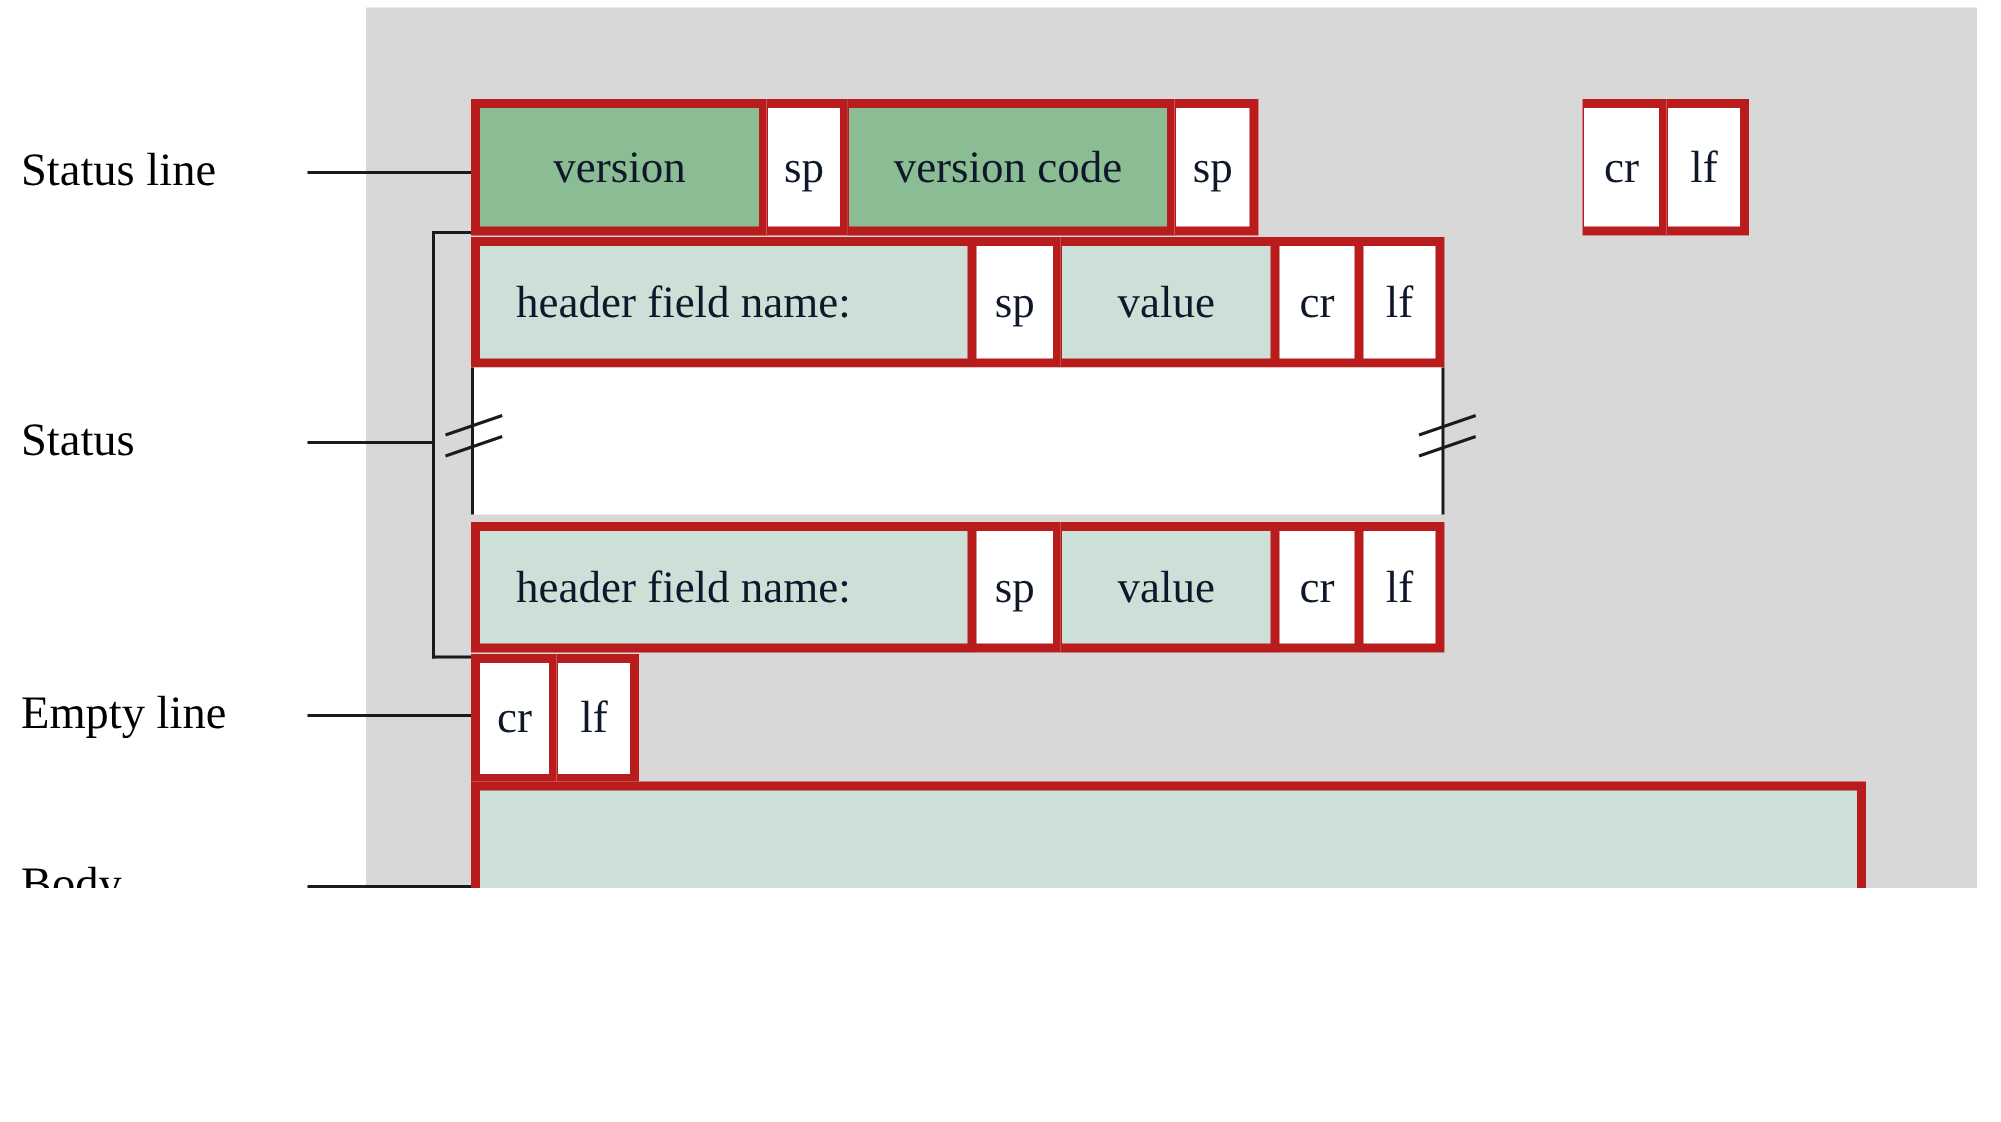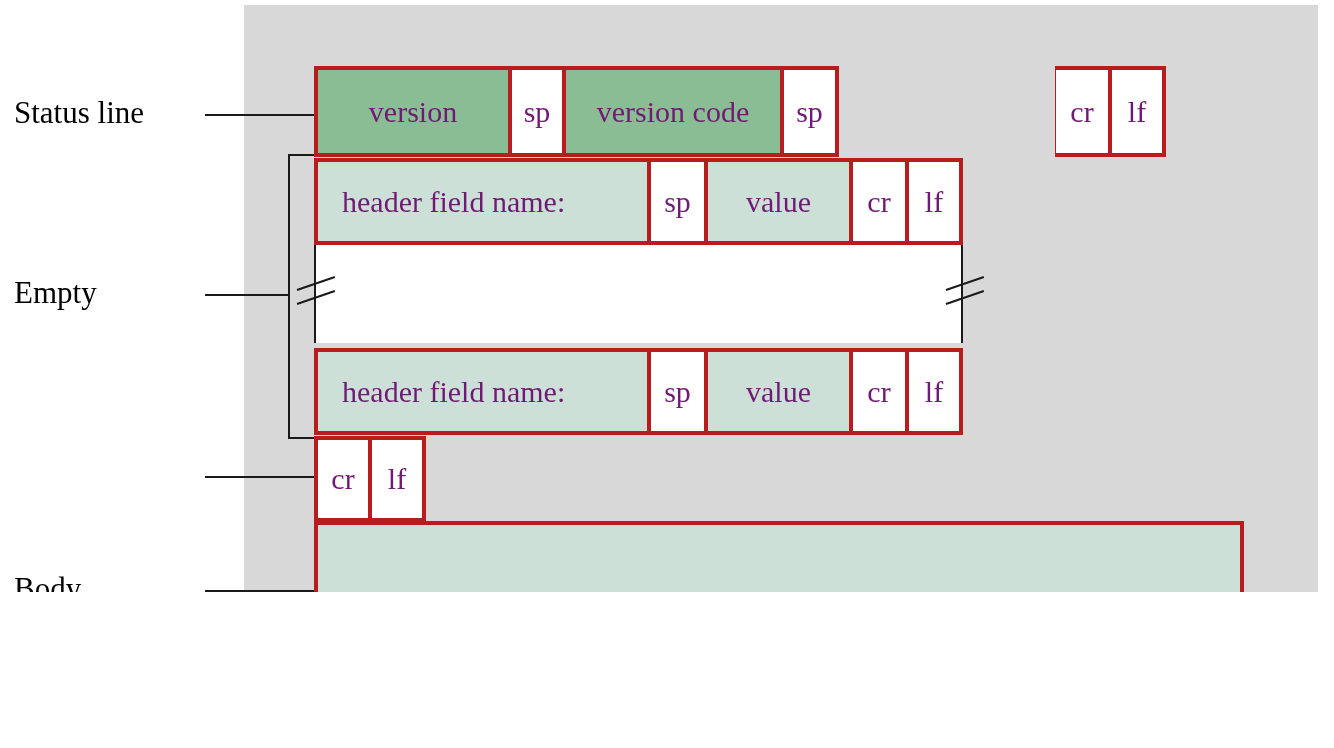--- a/index.html
+++ b/index.html
@@ -15,26 +15,26 @@
     font-family: Liberation Serif, serif;
     overflow: hidden;
   }
   .panel {
     position: absolute;
     background: #d8d8d8;
   }
   .cell {
     position: absolute;
     box-sizing: border-box;
-    border: 4px solid #b91c1c;
+    border: 6px solid #b91c1c;
     display: flex;
     align-items: center;
     justify-content: center;
     font-size: 30px;
-    color: #701a75;
+    color: #0f172a;
     line-height: 1;
     white-space: nowrap;
   }
   .cell.dark   { background: #8bbd94; }
   .cell.light  { background: #cde0d8; }
   .cell.plain  { background: #ffffff; }
   .cell.nl     { border-left-width: 1px; }
 
   
   .gapbox {
@@ -89,23 +89,24 @@
 </head>
 <body>
 
 <div id="stage">
 
   <div class="panel" style="left:244px; top:5px; width:1074px; height:732px;"></div>
 
   <div class="label" style="left:14px; top:97px;">Status line</div>
   <div class="leader" style="left:205px; top:114px; width:109px;"></div>
 
-  <div class="label" style="left:14px; top:277px;">Empty</div>
+  <div class="label" style="left:14px; top:277px;">Status</div>
   <div class="leader" style="left:205px; top:294px; width:85px;"></div>
 
+  <div class="label" style="left:14px; top:459px;">Empty line</div>
   <div class="leader" style="left:205px; top:476px; width:109px;"></div>
 
   <div class="label" style="left:14px; top:573px;">Body</div>
   <div class="leader" style="left:205px; top:590px; width:109px;"></div>
 
   <div class="brace-v" style="left:288px; top:154px; height:285px;"></div>
   <div class="brace-h" style="left:288px; top:154px; width:28px;"></div>
   <div class="brace-h" style="left:288px; top:437px; width:28px;"></div>
 
   <div class="cell dark" style="left:314px; top:66px; width:198px; height:91px;">version</div>

